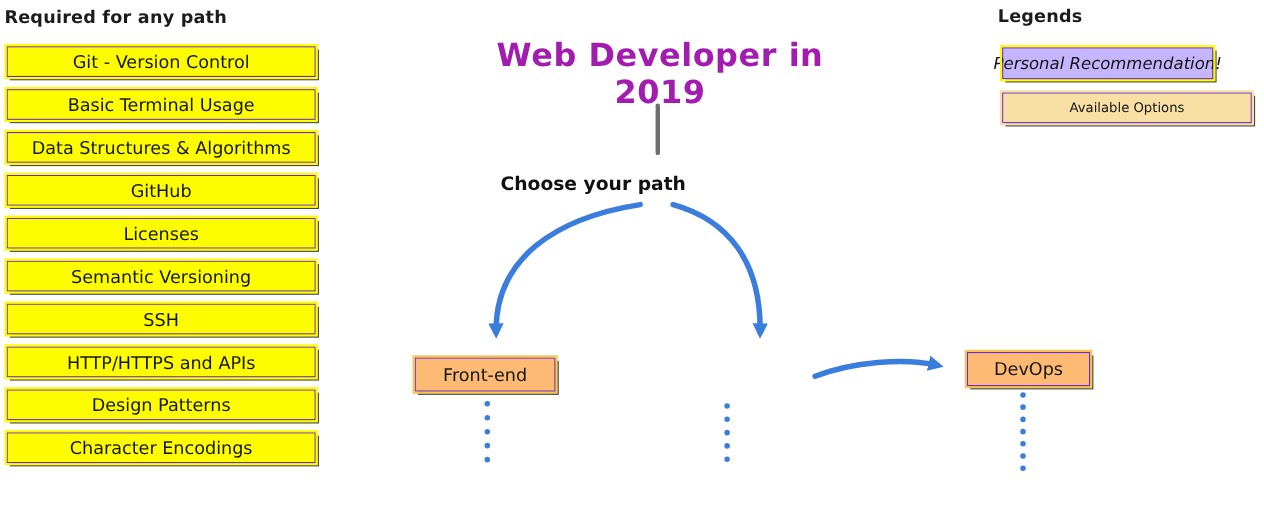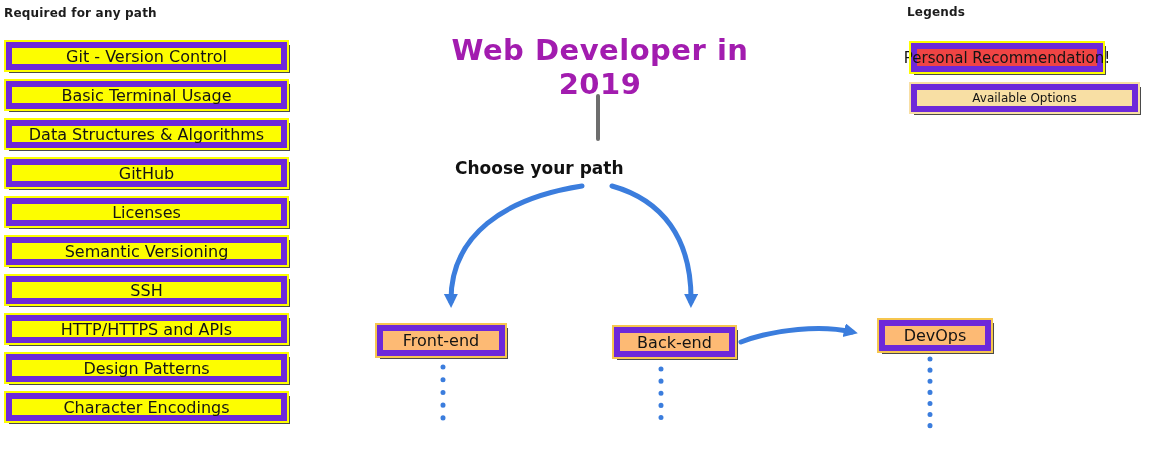--- a/index.html
+++ b/index.html
@@ -6,35 +6,35 @@
   .canvas{
     position:relative;
     width:1149px;height:460px;
     background:#ffffff;
     font-family:"DejaVu Sans","Liberation Sans",sans-serif;
     color:#141414;
     overflow:hidden;
   }
   .section-heading{
     position:absolute;
-    font-size:12px;
+    font-size:16px;
     font-weight:bold;
     color:#1c1c1c;
     letter-spacing:.2px;
   }
   
   .req-heading{left:4px;top:6px;}
   .req-list{
     position:absolute;left:6px;top:42px;
     display:flex;flex-direction:column;gap:11px;
   }
   .box{
     box-sizing:border-box;
     display:flex;align-items:center;justify-content:center;
-    border:6px solid #6d28d9;
+    border:1px solid #6d28d9;
     font-size:16px;
     white-space:nowrap;
     text-align:right;
   }
   .req-box{
     width:281px;height:28px;
     background:#fdfd00;
     outline:2px solid #fdfd00;
     box-shadow:3px 3px 0 #4a4a4a;
   }
@@ -61,24 +61,25 @@
     outline:2px solid #f6c64f;
     box-shadow:3px 3px 0 #4a4a4a;
   }
   .path-frontend{left:377px;top:325px;width:128px;}
   .path-backend{left:614px;top:327px;width:121px;height:30px;}
   .path-devops{left:879px;top:320px;width:112px;}
   
   .legends-heading{left:907px;top:5px;}
   .legend-recommendation{
     position:absolute;left:911px;top:43px;width:192px;height:29px;
-    background:#ef4444;
+    background:#c4b5fd;
     outline:2px solid #fdfd00;
     box-shadow:3px 3px 0 #4a4a4a;
     font-size:15px;
+    font-style:italic;
   }
   .legend-options{
     position:absolute;left:911px;top:84px;width:227px;height:28px;
     background:#f8dfa4;
     outline:2px solid #f8dfa4;
     box-shadow:3px 3px 0 #4a4a4a;
     font-size:12px;
   }
   .connector-layer{position:absolute;left:0;top:0;}
 </style>
@@ -116,20 +117,19 @@
     </defs>
     <path d="M582,186 C505,198 450,235 451,302" stroke="#3b7ddd" stroke-width="5" fill="none" stroke-linecap="round" marker-end="url(#ah)"></path>
     <path d="M612,186 C662,200 692,238 691,302" stroke="#3b7ddd" stroke-width="5" fill="none" stroke-linecap="round" marker-end="url(#ah)"></path>
     <path d="M741,342 C775,329 822,325 852,332" stroke="#3b7ddd" stroke-width="5" fill="none" stroke-linecap="round" marker-end="url(#ah)"></path>
     <line x1="443" y1="367" x2="443" y2="430" stroke="#3b7ddd" stroke-width="5" stroke-linecap="round" stroke-dasharray="0.1 12.6"></line>
     <line x1="661" y1="369" x2="661" y2="429" stroke="#3b7ddd" stroke-width="5" stroke-linecap="round" stroke-dasharray="0.1 12"></line>
     <line x1="930" y1="359" x2="930" y2="436" stroke="#3b7ddd" stroke-width="5" stroke-linecap="round" stroke-dasharray="0.1 11"></line>
   </svg>
 
   <div class="box path-box path-frontend">Front-end</div>
-  <div class="box path-box path-backend">Back-end</div>
   <div class="box path-box path-devops">DevOps</div>
 
   <div class="section-heading legends-heading">Legends</div>
   <div class="box legend-recommendation">Personal Recommendation!</div>
   <div class="box legend-options">Available Options</div>
 
 </div>
 
 </body></html>

